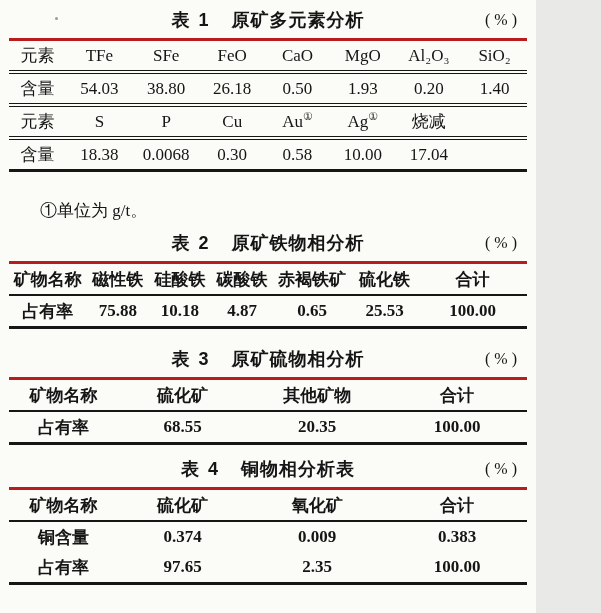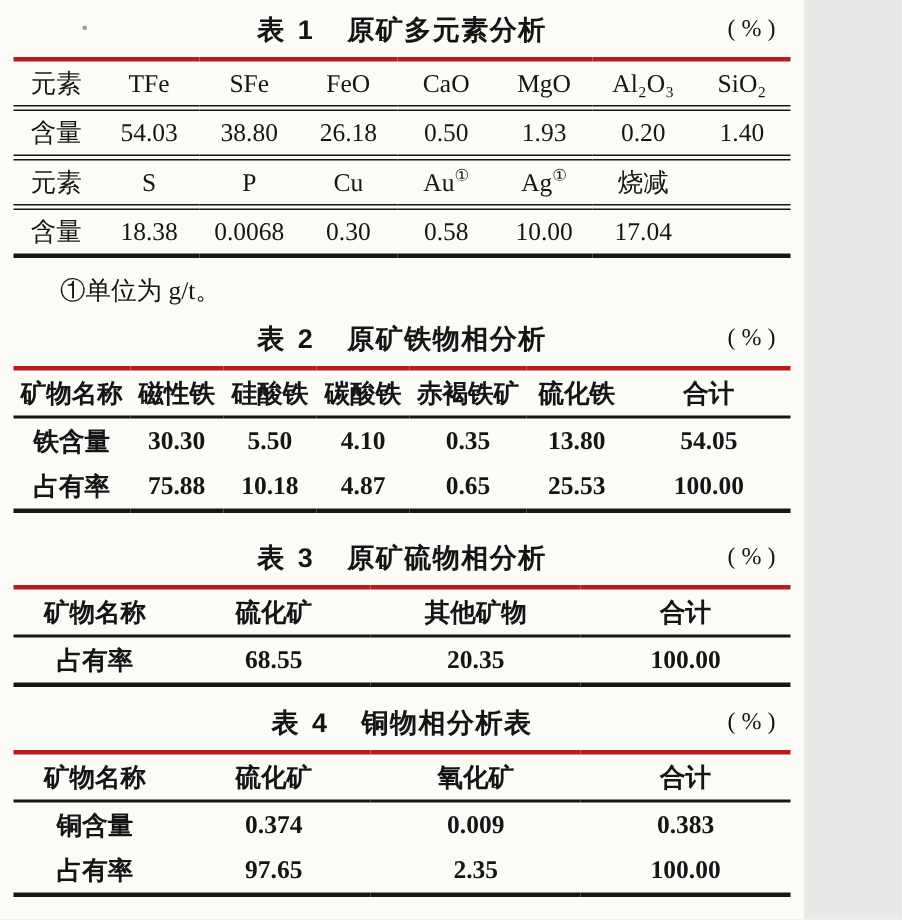--- a/index.html
+++ b/index.html
@@ -61,21 +61,21 @@
   }
   table.t2 td, table.t3 td, table.t4 td { height: 30px; font-weight: bold; }
   tr.sep td { border-bottom: 4px double #161616; }
   tr.hline td { border-bottom: 2px solid #161616; }
   sup.circ {
     font-size: 11px;
     line-height: 0;
     vertical-align: super;
   }
   .footnote {
-    margin: 10px 0 8px 0;
+    margin: 27px 0 8px 0;
     padding-left: 31px;
     height: 24px;
     line-height: 24px;
     font-size: 17px;
   }
   .gap-t3 { height: 18px; }
   .gap-t4 { height: 12px; }
 </style>
 </head>
 <body>
@@ -166,29 +166,20 @@
         <tr class="hline">
       <td>矿物名称</td>
       <td>磁性铁</td>
       <td>硅酸铁</td>
       <td>碳酸铁</td>
       <td>赤褐铁矿</td>
       <td>硫化铁</td>
       <td>合计</td>
     </tr>
     <tr>
-      <td>铁含量</td>
-      <td>30.30</td>
-      <td>5.50</td>
-      <td>4.10</td>
-      <td>0.35</td>
-      <td>13.80</td>
-      <td>54.05</td>
-    </tr>
-    <tr>
       <td>占有率</td>
       <td>75.88</td>
       <td>10.18</td>
       <td>4.87</td>
       <td>0.65</td>
       <td>25.53</td>
       <td>100.00</td>
     </tr>
   </tbody>
     </table>

